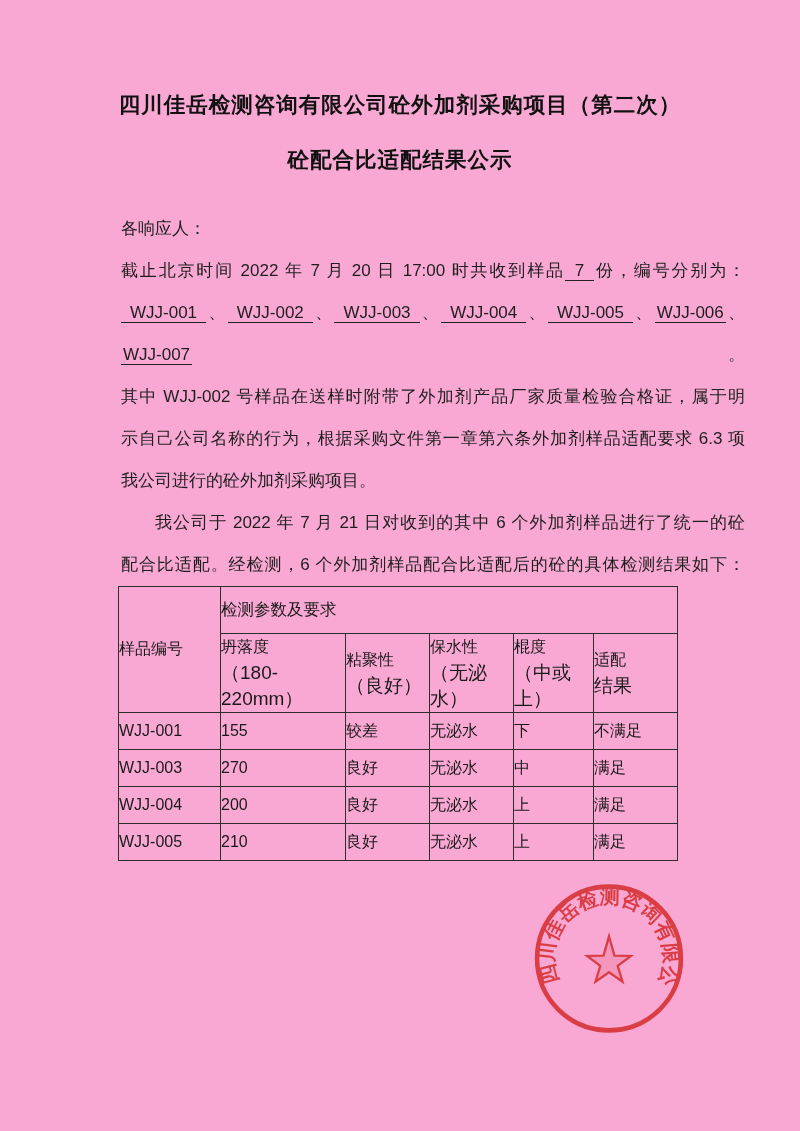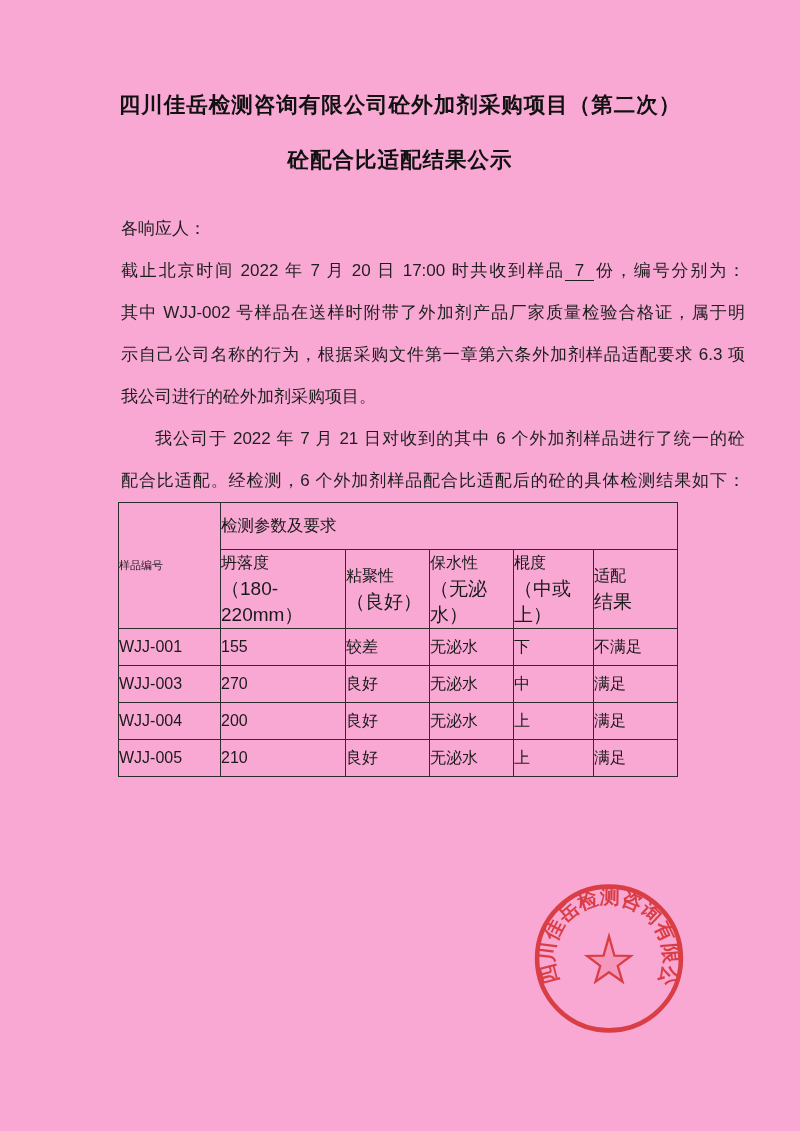--- a/index.html
+++ b/index.html
@@ -43,21 +43,21 @@
   }
   table.results th, table.results td {
     border: 1.7px solid #2e2e2e;
     text-align: left;
     vertical-align: middle;
     font-weight: 400;
     padding: 0;
   }
   .group-h { height: 46px; font-size: 16.5px; }
   .sub-h { height: 62px; line-height: 26px; margin-left: 20px; }
-  .corner-h { font-size: 11px; }
+  .corner-h { font-size: 16px; }
   td.data-cell { height: 36px; }
   .sub-req { font-size: 19px; }
   .seal {
     position: absolute;
     left: 529px;
     top: 882px;
     width: 160px;
     height: 153px;
     opacity: 0.87;
     mix-blend-mode: multiply;
@@ -75,20 +75,21 @@
     <div>四川佳岳检测咨询有限公司砼外加剂采购项目（第二次）</div>
     <div>砼配合比适配结果公示</div>
   </div>
 
   <div class="content">
     <div class="line">各响应人：</div>
 
 
     <div class="line fill"><span>截止北京时间 2022 年 7 月 20 日 17:00 时共收到样品</span><span class="u-num">7</span><span>份，编号分别为：</span></div>
 
+    <div class="line fill"><span class="u">WJJ-001</span><span>、</span><span class="u">WJJ-002</span><span>、</span><span class="u">WJJ-003</span><span>、</span><span class="u">WJJ-004</span><span>、</span><span class="u">WJJ-005</span><span>、</span><span class="u-tight">WJJ-006</span><span>、</span><span class="u-tight">WJJ-007</span><span>。</span></div>
 
     <div class="line fill">其中 WJJ-002 号样品在送样时附带了外加剂产品厂家质量检验合格证，属于明</div>
     <div class="line fill">示自己公司名称的行为，根据采购文件第一章第六条外加剂样品适配要求 6.3 项</div>
     <div class="line">我公司进行的砼外加剂采购项目。</div>
 
     <div class="line fill indent">我公司于 2022 年 7 月 21 日对收到的其中 6 个外加剂样品进行了统一的砼</div>
     <div class="line fill">配合比适配。经检测，6 个外加剂样品配合比适配后的砼的具体检测结果如下：</div>
   </div>
 
   <table class="results">

